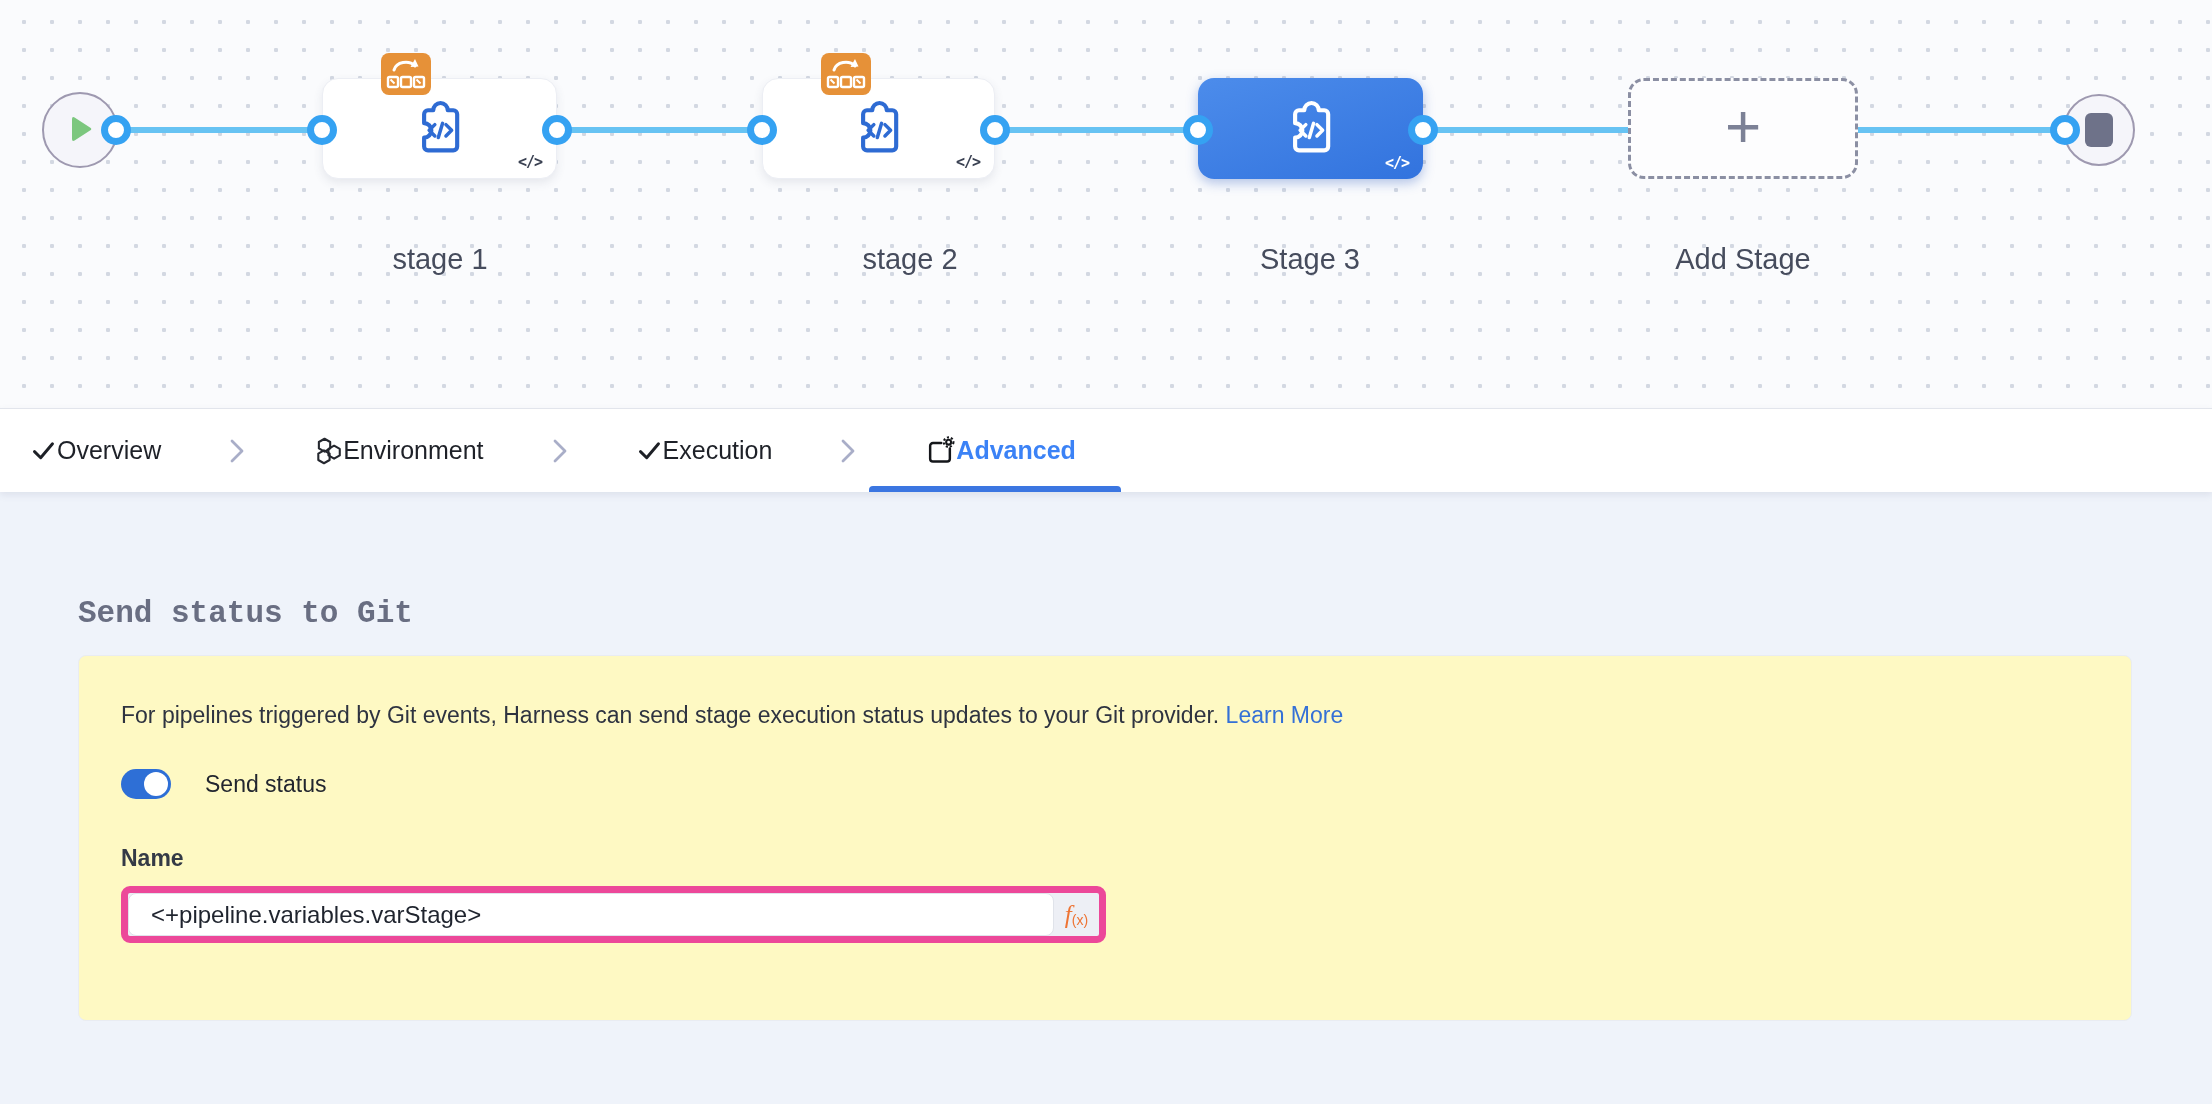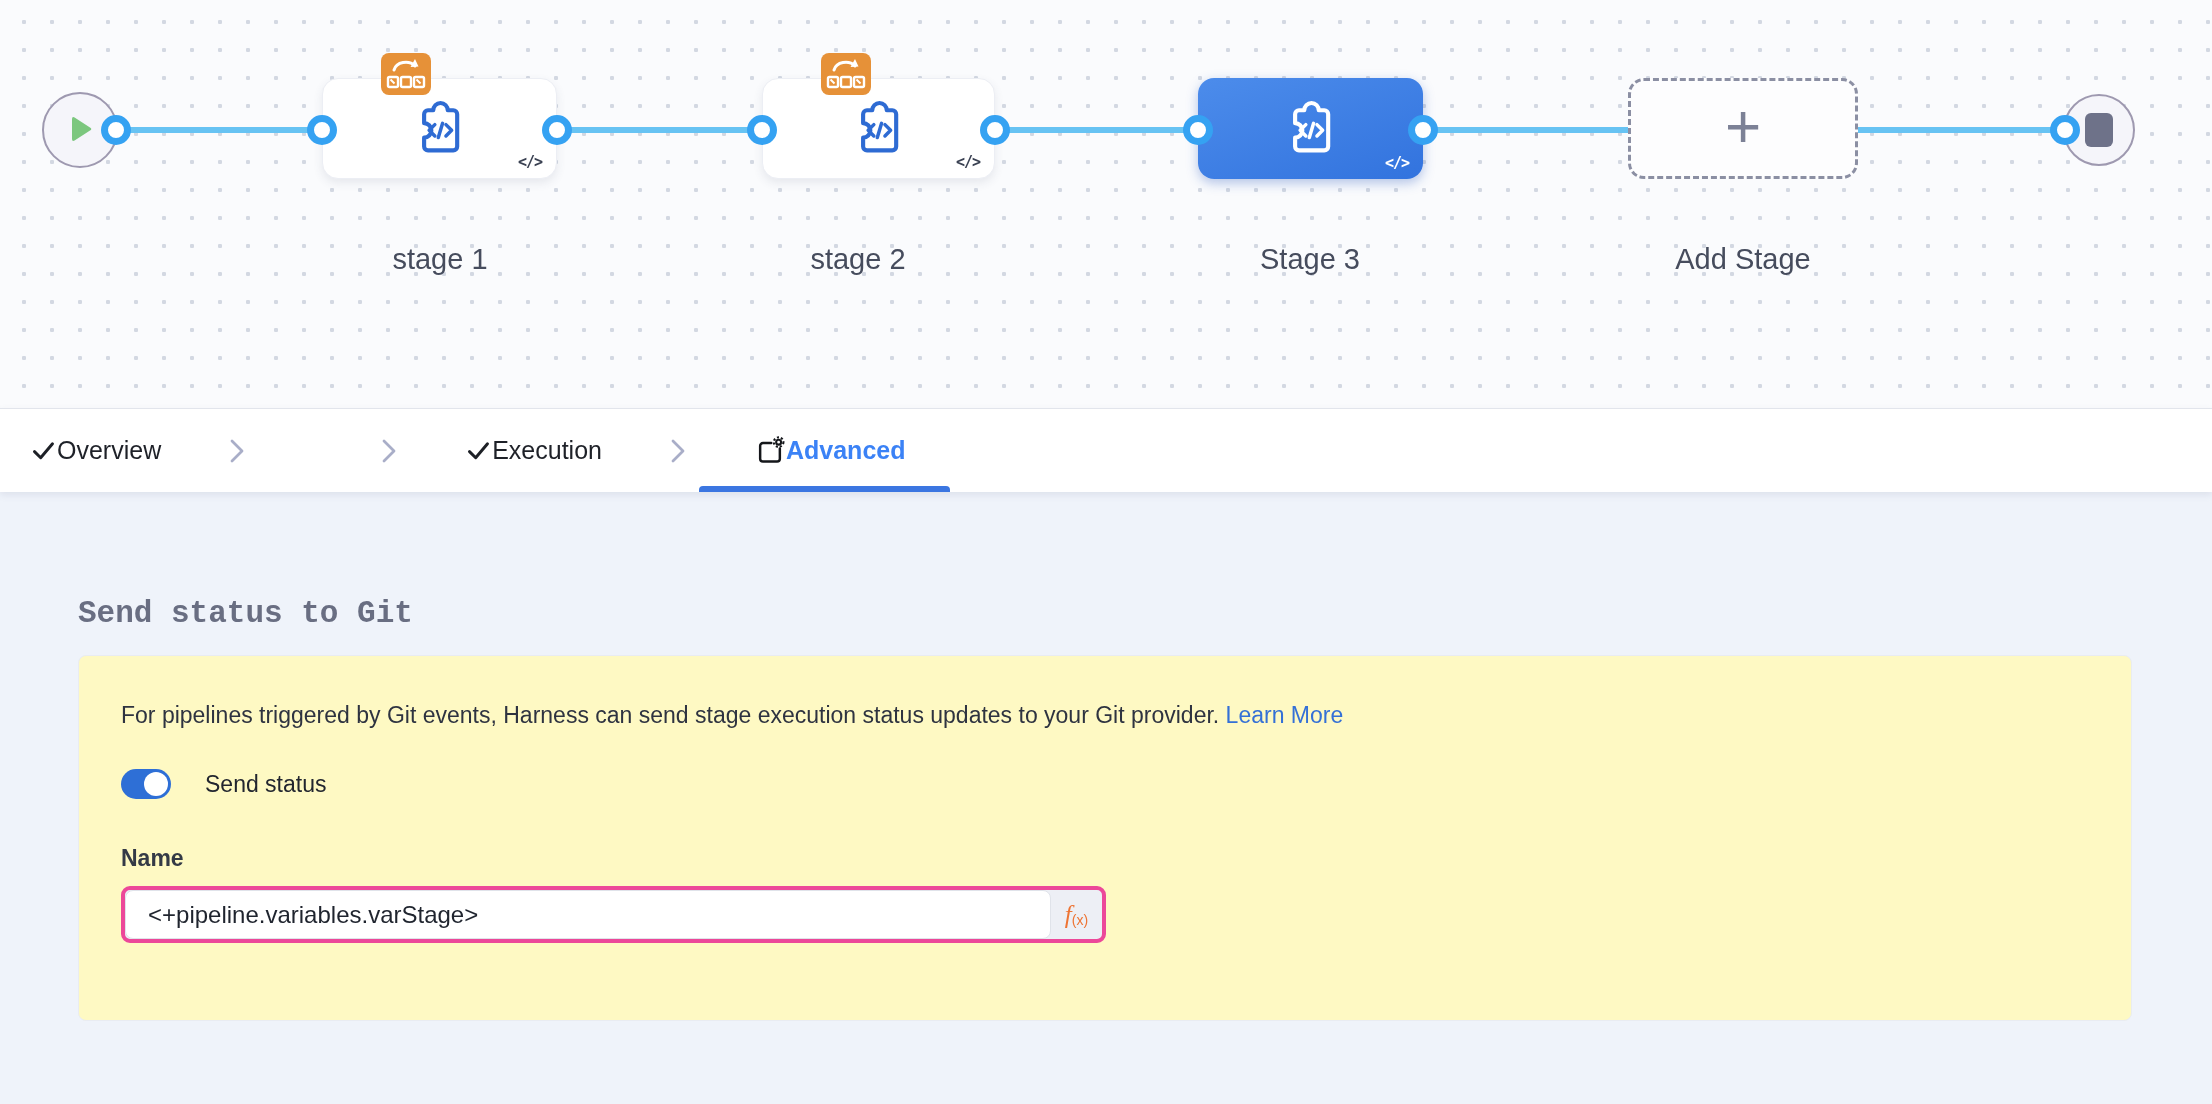--- a/index.html
+++ b/index.html
@@ -59,21 +59,21 @@
   .card { margin:26px 80px 0 78px; height:366px; background:#fef9c3; border:1px solid #e9ecf2;
           border-radius:8px; padding:46px 0 0 42px; }
   .desc { font-size:23px; color:#2e3340; }
   .desc a { color:#3470d6; text-decoration:none; }
   .toggle-row { margin-top:40px; display:flex; align-items:center; gap:34px; }
   .toggle { position:relative; width:50px; height:30px; border-radius:15px; background:#2e6fd6; cursor:pointer; }
   .toggle .knob { position:absolute; right:3px; top:3px; width:24px; height:24px; border-radius:50%; background:#fff; }
   .toggle-label { font-size:23px; color:#22262f; }
   .field-label { margin-top:46px; font-size:23px; font-weight:600; color:#343a46; }
   .input-group { margin-top:14px; width:985px; height:57px; display:flex; align-items:stretch;
-                 background:#edeff5; border:4px solid #ec4899; border-radius:9px; }
+                 background:#edeff5; border:7px solid #ec4899; border-radius:9px; }
   .ig-input { width:926px; height:100%; border:1px solid #e0e3ea; border-radius:8px; background:#fff;
               font-size:24px; color:#1f242e; padding:0 22px; outline:none;
               font-family:"Liberation Sans", sans-serif; }
   .fx-btn { flex:1; display:flex; align-items:center; justify-content:center; cursor:pointer;
             color:#ee7434; user-select:none; }
   .fx-f { font-family:"Liberation Serif", serif; font-style:italic; font-size:25px; }
   .fx-sub { font-size:14px; margin-top:10px; }
 
   svg { display:block; }
 </style>
@@ -152,40 +152,48 @@
 
     <div class="node add" style="left:1628px; width:230px;">
       <span class="plus-sign">+</span>
     </div>
 
     <div class="terminal end">
       <div class="stop-square"></div>
     </div>
 
     <div class="stage-label" style="left:290px">stage 1</div>
-    <div class="stage-label" style="left:708px">stage 2</div>
+    <div class="stage-label" style="left:760px">stage 2</div>
     <div class="stage-label" style="left:1160px">Stage 3</div>
     <div class="stage-label" style="left:1593px">Add Stage</div>
   </div>
 
   <div class="tabbar">
 
     <div class="tab">
       <svg width="27" height="27" viewBox="0 0 24 24">
         <polyline points="4 13 9.5 18.5 20 6" fill="none" stroke="#1d2026" stroke-width="2.6" stroke-linecap="round" stroke-linejoin="round"></polyline>
       </svg>
       <span>Overview</span>
     </div>
 
     <span class="chev">
       <svg width="20" height="30" viewBox="0 0 20 30">
           <polyline points="5 5 15 15 5 25" fill="none" stroke="#a9aec8" stroke-width="2.8" stroke-linecap="round" stroke-linejoin="round"></polyline>
         </svg>
     </span>
 
+    <div class="tab">
+      <svg width="30" height="30" viewBox="0 0 26 26">
+        <polygon points="10,2.4 14.9,5.2 14.9,10.8 10,13.6 5.1,10.8 5.1,5.2" fill="none" stroke="#24272e" stroke-width="1.8" stroke-linejoin="round"></polygon>
+        <polygon points="18.3,8.4 23.2,11.2 23.2,16.8 18.3,19.6 13.4,16.8 13.4,11.2" fill="none" stroke="#24272e" stroke-width="1.8" stroke-linejoin="round"></polygon>
+        <polygon points="9.5,12.4 14.4,15.2 14.4,20.8 9.5,23.6 4.6,20.8 4.6,15.2" fill="none" stroke="#24272e" stroke-width="1.8" stroke-linejoin="round"></polygon>
+      </svg>
+      <span>Environment</span>
+    </div>
 
     <span class="chev">
       <svg width="20" height="30" viewBox="0 0 20 30">
           <polyline points="5 5 15 15 5 25" fill="none" stroke="#a9aec8" stroke-width="2.8" stroke-linecap="round" stroke-linejoin="round"></polyline>
         </svg>
     </span>
 
     <div class="tab">
       <svg width="27" height="27" viewBox="0 0 24 24">
         <polyline points="4 13 9.5 18.5 20 6" fill="none" stroke="#1d2026" stroke-width="2.6" stroke-linecap="round" stroke-linejoin="round"></polyline>

